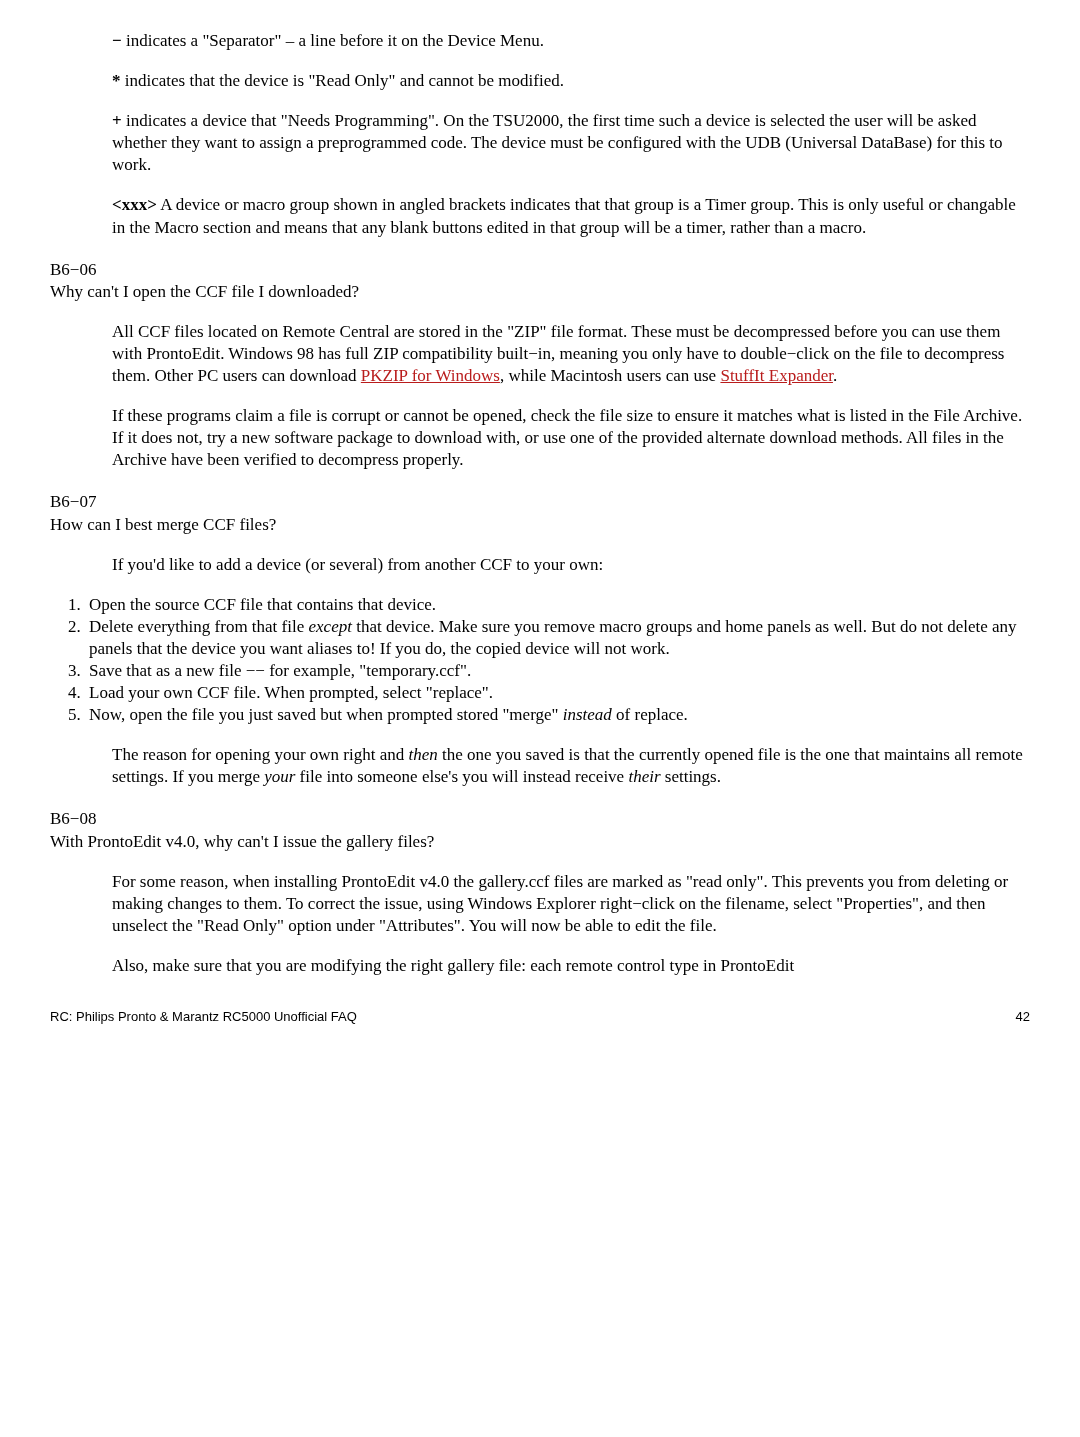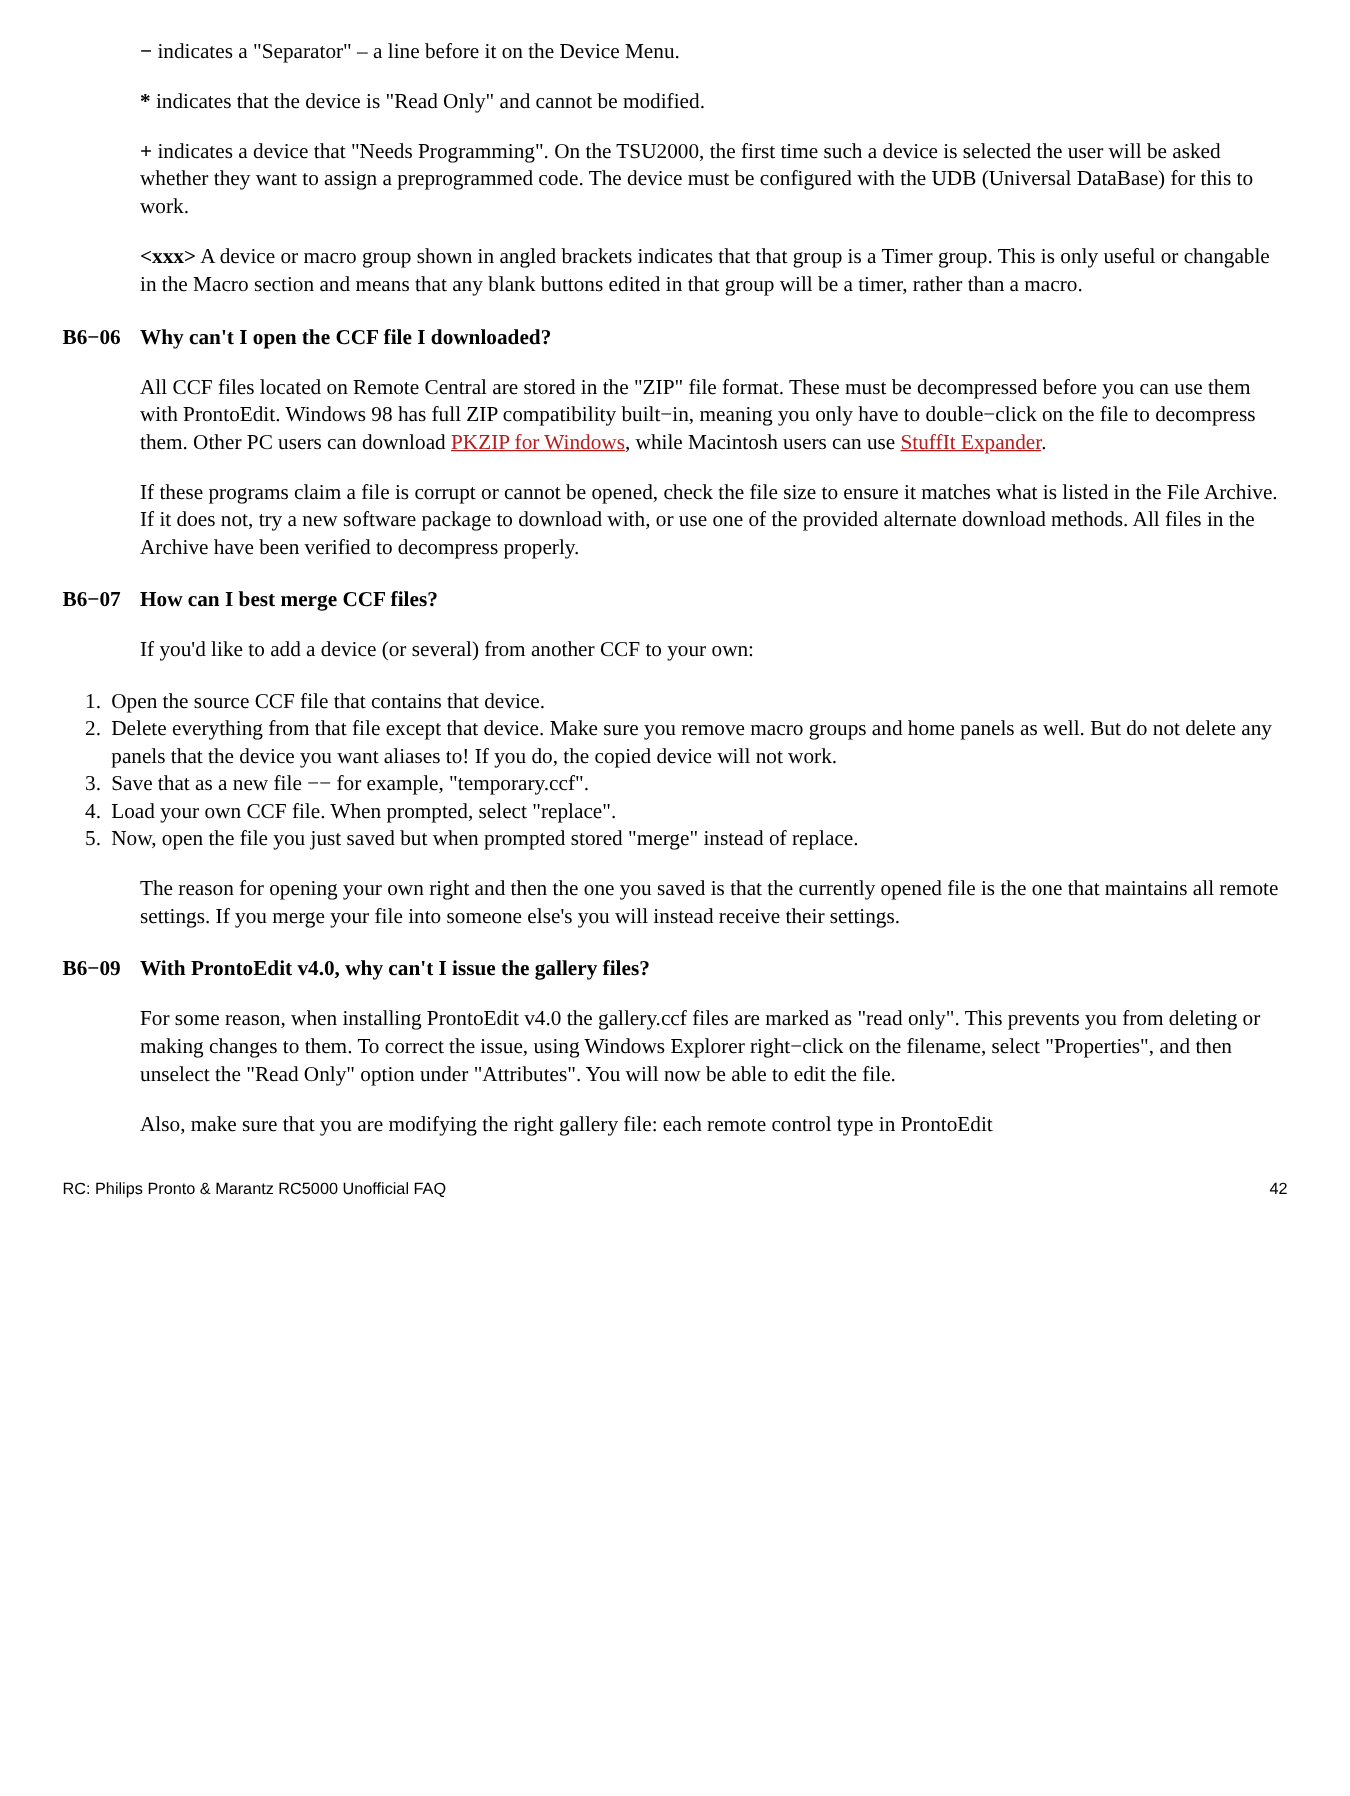--- a/index.html
+++ b/index.html
@@ -12,25 +12,26 @@
   margin: 0 auto;
   padding: 30px 50px;
 }
 .indent {
   margin-left: 62px;
 }
 .p {
   margin: 0 0 18px 0;
 }
 .bold { font-weight: bold; }
-.italic { }
+.italic { font-style: italic; }
 .heading {
   display: flex;
-  font-weight: bold;
+  font-weight: normal;
   margin: 20px 0 18px 0;
+  flex-direction: column;
 }
 .heading .num {
   width: 62px;
 }
 .heading .text {
   flex: 1;
 }
 ol.steps {
   margin: 0 0 18px 35px;
   padding: 0;
@@ -93,21 +94,21 @@
   <li>Save that as a new file −− for example, "temporary.ccf".</li>
   <li>Load your own CCF file. When prompted, select "replace".</li>
   <li><span>Now, open the file you just saved but when prompted stored "merge" </span><span class="italic">instead</span><span> of replace.</span></li>
 </ol>
 
 <div class="indent">
   <p class="p"><span>The reason for opening your own right and </span><span class="italic">then</span><span> the one you saved is that the currently opened file is the one that maintains all remote settings. If you merge </span><span class="italic">your</span><span> file into someone else's you will instead receive </span><span class="italic">their</span><span> settings.</span></p>
 </div>
 
 <div class="heading">
-  <span class="num">B6−09</span>
+  <span class="num">B6−08</span>
   <span class="text">With ProntoEdit v4.0, why can't I issue the gallery files?</span>
 </div>
 
 <div class="indent">
   <p class="p">For some reason, when installing ProntoEdit v4.0 the gallery.ccf files are marked as "read only". This prevents you from deleting or making changes to them. To correct the issue, using Windows Explorer right−click on the filename, select "Properties", and then unselect the "Read Only" option under "Attributes". You will now be able to edit the file.</p>
   <p class="p">Also, make sure that you are modifying the right gallery file: each remote control type in ProntoEdit</p>
 </div>
 
 <div class="footer">
   <span>RC: Philips Pronto &amp; Marantz RC5000 Unofficial FAQ</span>

